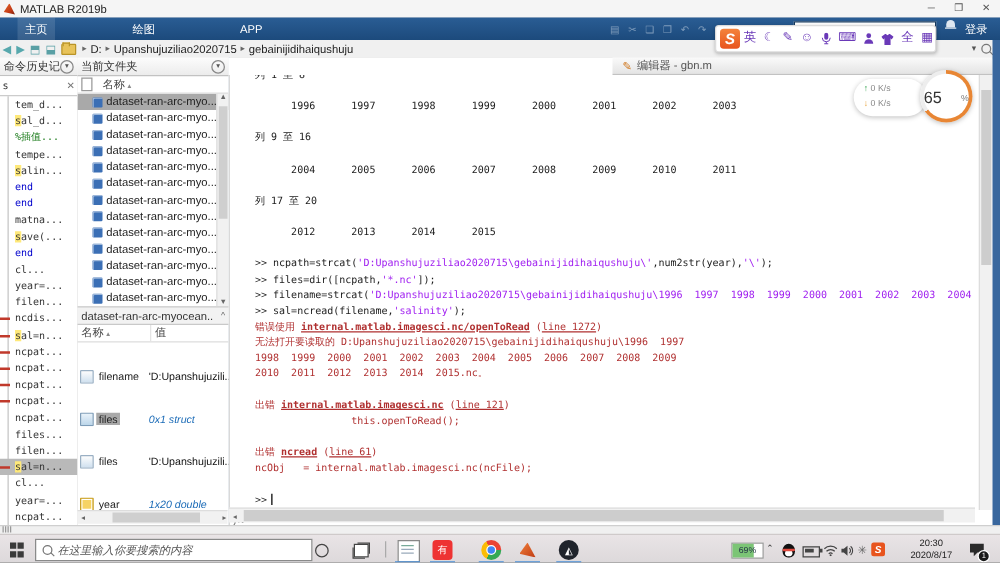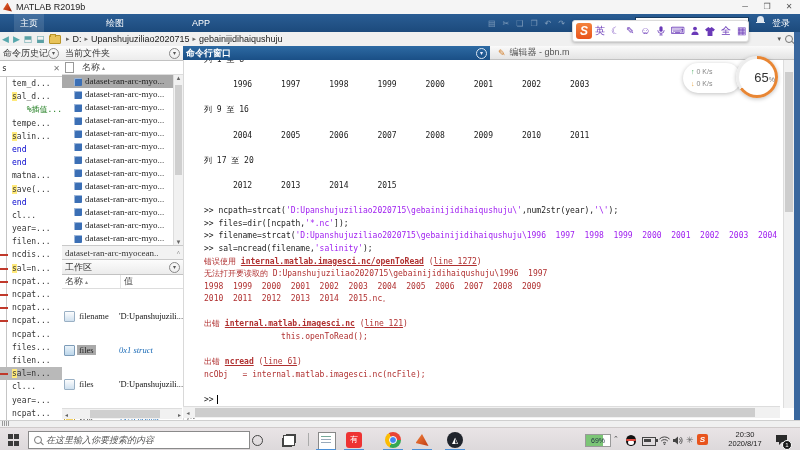--- a/index.html
+++ b/index.html
@@ -45,24 +45,24 @@
   #history{position:absolute;left:0;top:46px;width:62px;height:374px;background:#fff;border-right:1px solid #b8b8b8;}
   #hist-search{height:15px;border-bottom:1px solid #ccc;background:#fff;display:flex;align-items:center;padding:0 2px;}
   #hist-search .val{flex:1;font-size:8px;color:#222;font-family:"DejaVu Sans Mono",monospace;}
   #hist-search .clear{color:#777;font-size:8px;}
   #history-list{position:relative;font-family:"DejaVu Sans Mono",monospace;font-size:8px;}
   #hist-tree{position:absolute;left:6px;top:0;width:1px;height:343px;background:#c5c5c5;}
   .hitem{height:13.2px;line-height:13.2px;padding-left:12px;white-space:nowrap;overflow:hidden;position:relative;color:#333;}
   .hitem.sel{background:#b9b9b9;}
   .hitem .hl{background:#ffe97a;}
   .hitem.kw{color:#0000cc;}
-  .hitem.cm{color:#1e7d1e;text-align:right;}
+  .hitem.cm{color:#1e7d1e;}
   .hitem .mark{position:absolute;left:0;top:6px;width:8px;height:2px;background:#c0392b;}
   
-  #folder{position:absolute;left:62px;top:46px;width:121px;height:374px;background:#fff;border-right:1px solid #9fb6c9;font-family:Liberation Serif, serif;}
+  #folder{position:absolute;left:62px;top:46px;width:121px;height:374px;background:#fff;border-right:1px solid #9fb6c9;}
   #folder-colhead{height:13px;border-bottom:1px solid #ddd;display:flex;align-items:center;padding-left:3px;color:#444;}
   .page-ic{width:7px;height:9px;background:#fff;border:1px solid #999;margin-right:8px;}
   #folder-list{height:170px;overflow:hidden;position:relative;}
   .fitem{height:13.1px;line-height:13.1px;display:flex;align-items:center;padding-left:12px;white-space:nowrap;overflow:hidden;color:#222;}
   .fitem.sel{background:#a9a9a9;}
   .nc-ic{width:8px;height:8px;background:#3b6fb5;border-radius:1px;margin-right:3px;flex:none;box-shadow:inset 1px 1px 0 rgba(255,255,255,.5);}
   #folder-vscroll{position:absolute;right:0;top:0;width:9px;height:170px;background:#f1f1f1;border-left:1px solid #ddd;}
   #folder-vscroll .thumb{position:absolute;left:1px;top:10px;width:7px;height:90px;background:#cfcfcf;}
   .scr-arrow{color:#666;font-size:6px;text-align:center;display:block;}
   #detailbar{height:13px;background:#f2f2f2;border-top:1px solid #c9c9c9;border-bottom:1px solid #c9c9c9;display:flex;align-items:center;justify-content:space-between;padding:0 3px;color:#333;}
@@ -96,21 +96,21 @@
   #caret{display:inline-block;width:1px;height:9px;background:#000;vertical-align:middle;margin-left:3px;}
   #cmd-vscroll{position:absolute;right:0;top:14px;width:10px;height:348px;background:#f1f1f1;border-left:1px solid #ddd;}
   #cmd-vscroll .thumb{position:absolute;left:1px;top:12px;width:8px;height:140px;background:#cdcdcd;}
   #cmd-hscroll{position:absolute;left:0;bottom:2px;width:597px;height:11px;background:#f1f1f1;border-top:1px solid #ddd;display:flex;align-items:center;}
   #cmd-hscroll .thumb{position:absolute;left:12px;width:560px;height:9px;background:#cdcdcd;top:1px;}
   
   #overlay{position:absolute;right:16px;top:10px;z-index:50;width:95px;height:44px;}
   #speed-pill{position:absolute;left:0;top:7px;width:58px;height:30px;background:#fff;border-radius:15px;box-shadow:0 1px 4px rgba(0,0,0,.25);font-size:7px;color:#888;padding:3px 0 0 8px;box-sizing:border-box;line-height:12px;}
   #speed-pill .up{color:#3aa655;} #speed-pill .dn{color:#e8a33d;}
   #ring{position:absolute;right:0;top:0;width:42px;height:42px;border-radius:50%;background:conic-gradient(#e88634 0 65%,#ededed 0);box-shadow:0 1px 4px rgba(0,0,0,.25);}
-  #ring .inner{position:absolute;inset:3px;background:#fff;border-radius:50%;display:flex;align-items:center;justify-content:flex-end;color:#333;}
+  #ring .inner{position:absolute;inset:3px;background:#fff;border-radius:50%;display:flex;align-items:center;justify-content:space-between;color:#333;}
   #ring .pct{font-size:13px;} #ring .sign{font-size:7px;margin-top:4px;color:#777;}
   
   #winbottom{position:absolute;left:0;top:420px;width:800px;height:7px;background:#f0f0f0;border-top:1px solid #cfcfcf;}
   #grip{position:absolute;left:2px;top:421px;display:flex;gap:1px;}
   #grip i{display:block;width:1px;height:5px;background:#999;}
   #rightedge{position:absolute;left:794px;top:32px;width:6px;height:388px;background:#39679e;}
   
   #taskbar{position:absolute;left:0;top:427px;width:800px;height:23px;background:linear-gradient(#e9e4e6,#dcd8da);border-top:1px solid #cfcaca;}
   #start{position:absolute;left:8px;top:6px;width:12px;height:12px;display:grid;grid-template-columns:5px 5px;grid-gap:1px;}
   #start i{background:#3a3a3a;width:5px;height:5px;display:block;}
@@ -343,24 +343,20 @@
         <div id="folder-vscroll">
         <span class="scr-arrow">▲</span>
         <span class="thumb"></span>
         <span class="scr-arrow" style="position:absolute;bottom:0;left:0;right:0;">▼</span>
       </div>
     </div>
     <div id="detailbar">
       <span style="overflow:hidden;white-space:nowrap;">dataset-ran-arc-myocean..</span>
       <span style="font-size:7px;color:#666;">^</span>
     </div>
-    <div class="phead">
-      <span>工作区</span>
-      <span class="circle-btn">▾</span>
-    </div>
     <div id="ws-colhead">
       <span class="c1"><span>名称</span><span style="font-size:6px;color:#888;margin-left:2px;">▴</span></span>
       <span style="padding-left:3px;">值</span>
     </div>
     <div id="ws-rows">
         <div class="wrow">
           <span class="nm">
             <span class="var-ic char"></span>
             <span class="lbl">filename</span>
           </span>
@@ -389,24 +385,20 @@
         </div>
       </div>
     <div id="ws-hscroll">
       <span class="scr-arrow" style="width:9px;">◂</span>
       <span class="thumb"></span>
       <span class="scr-arrow" style="position:absolute;right:1px;">▸</span>
     </div>
   </div>
 
   <div id="cmdwin">
-    <div id="cmd-header">
-      <span style="font-weight:bold;">命令行窗口</span>
-      <span class="circle-btn">▾</span>
-    </div>
     <div id="editor-tab">
       <span class="pencil">✎</span>
       <span>编辑器 - gbn.m</span>
     </div>
     <div id="cmd-body">
       <div id="cmd-lines"><div class="cline"><span class="seg-p">列 1 至 8</span></div><div class="cline">&nbsp;</div><div class="cline"><span class="seg-p">      1996      1997      1998      1999      2000      2001      2002      2003</span></div><div class="cline">&nbsp;</div><div class="cline"><span class="seg-p">列 9 至 16</span></div><div class="cline">&nbsp;</div><div class="cline"><span class="seg-p">      2004      2005      2006      2007      2008      2009      2010      2011</span></div><div class="cline">&nbsp;</div><div class="cline"><span class="seg-p">列 17 至 20</span></div><div class="cline">&nbsp;</div><div class="cline"><span class="seg-p">      2012      2013      2014      2015</span></div><div class="cline">&nbsp;</div><div class="cline"><span class="seg-p">&gt;&gt; ncpath=strcat(</span><span class="seg-s">'D:Upanshujuziliao2020715\gebainijidihaiqushuju\'</span><span class="seg-p">,num2str(year),</span><span class="seg-s">'\'</span><span class="seg-p">);</span></div><div class="cline"><span class="seg-p">&gt;&gt; files=dir([ncpath,</span><span class="seg-s">'*.nc'</span><span class="seg-p">]);</span></div><div class="cline"><span class="seg-p">&gt;&gt; filename=strcat(</span><span class="seg-s">'D:Upanshujuziliao2020715\gebainijidihaiqushuju\1996  1997  1998  1999  2000  2001  2002  2003  2004  2005  2006  2007  2008  2009</span></div><div class="cline"><span class="seg-p">&gt;&gt; sal=ncread(filename,</span><span class="seg-s">'salinity'</span><span class="seg-p">);</span></div><div class="cline"><span class="seg-e">错误使用 </span><span class="seg-el">internal.matlab.imagesci.nc/openToRead</span><span class="seg-e"> (</span><span class="seg-eu">line 1272</span><span class="seg-e">)</span></div><div class="cline"><span class="seg-e">无法打开要读取的 D:Upanshujuziliao2020715\gebainijidihaiqushuju\1996  1997</span></div><div class="cline"><span class="seg-e">1998  1999  2000  2001  2002  2003  2004  2005  2006  2007  2008  2009</span></div><div class="cline"><span class="seg-e">2010  2011  2012  2013  2014  2015.nc。</span></div><div class="cline">&nbsp;</div><div class="cline"><span class="seg-e">出错 </span><span class="seg-el">internal.matlab.imagesci.nc</span><span class="seg-e"> (</span><span class="seg-eu">line 121</span><span class="seg-e">)</span></div><div class="cline"><span class="seg-e">                this.openToRead();</span></div><div class="cline">&nbsp;</div><div class="cline"><span class="seg-e">出错 </span><span class="seg-el">ncread</span><span class="seg-e"> (</span><span class="seg-eu">line 61</span><span class="seg-e">)</span></div><div class="cline"><span class="seg-e">ncObj   = internal.matlab.imagesci.nc(ncFile);</span></div><div class="cline">&nbsp;</div></div>
       <div id="prompt-row">
         <span id="fx">fx</span><span>&gt;&gt;</span><span id="caret"></span>
       </div>
     </div>

